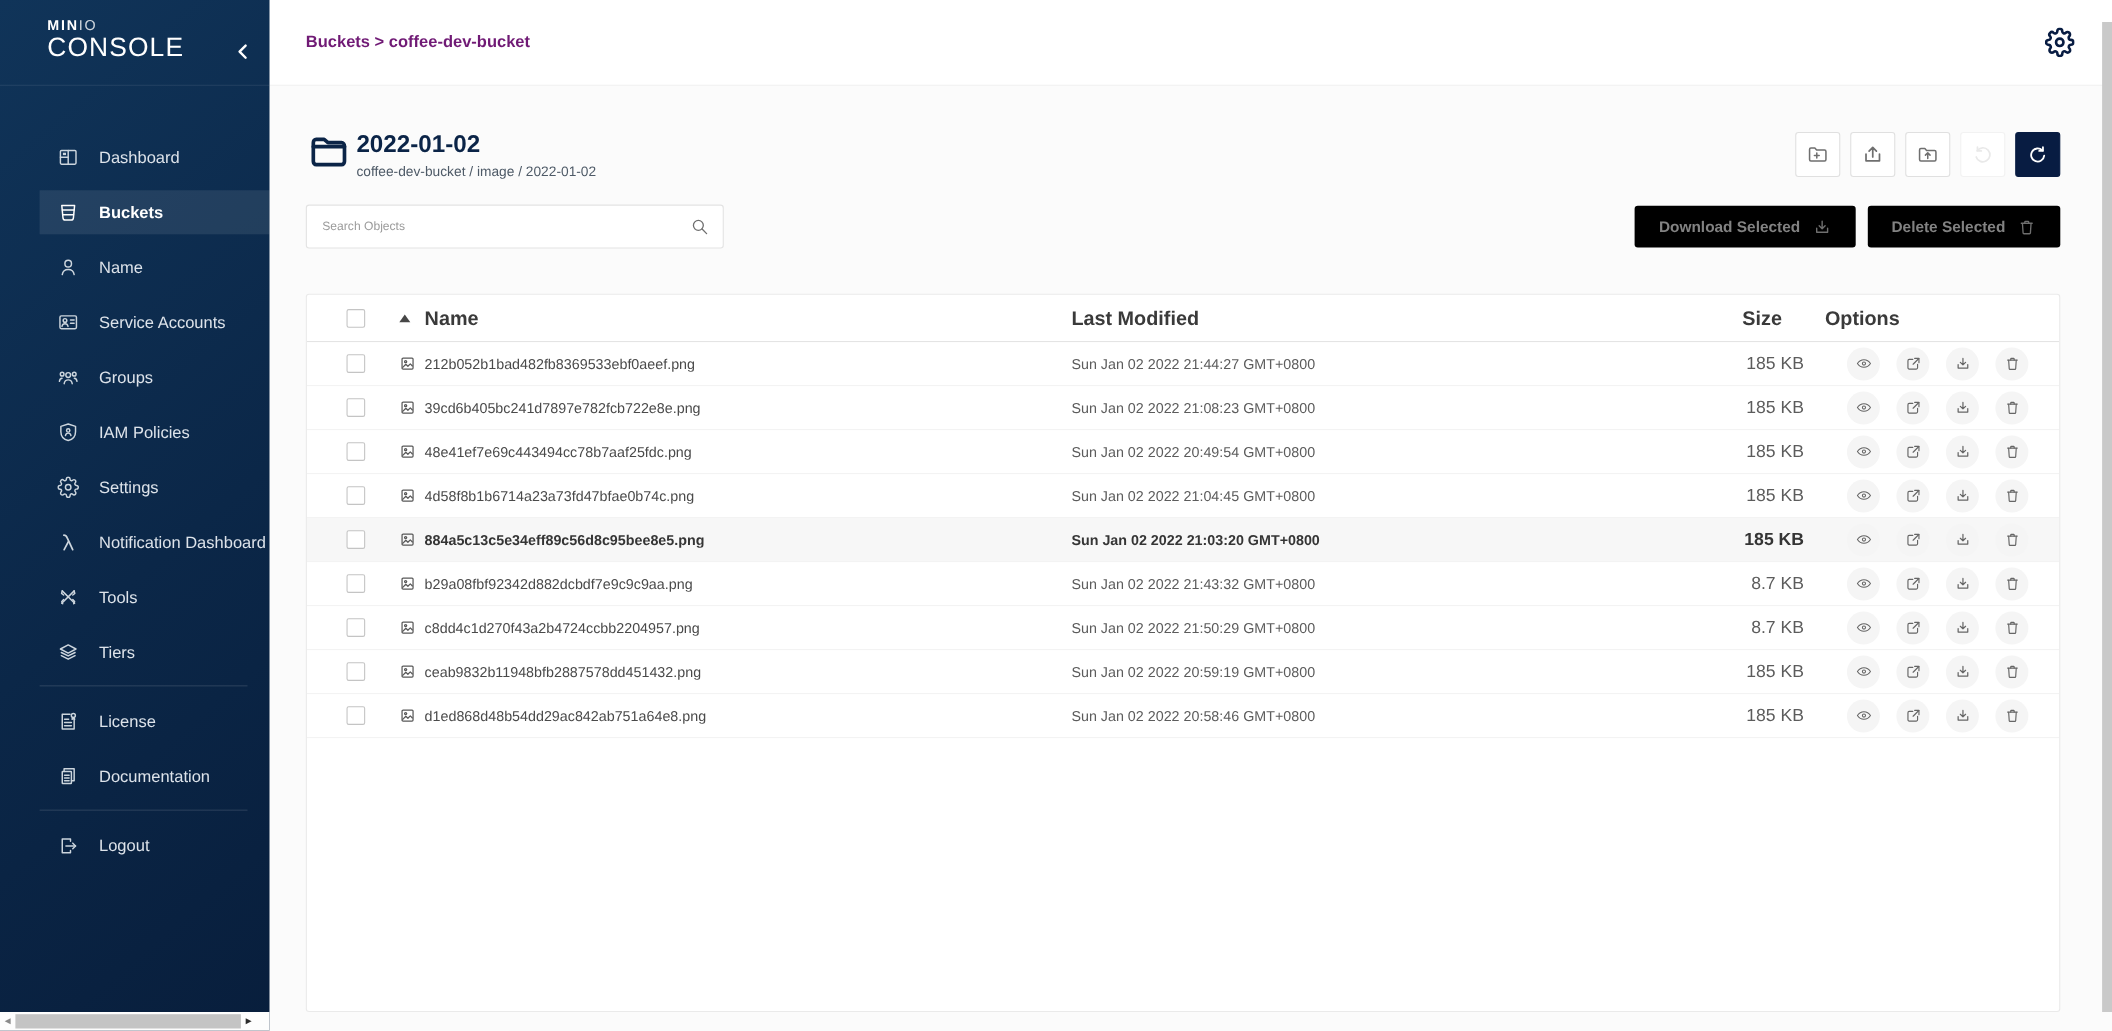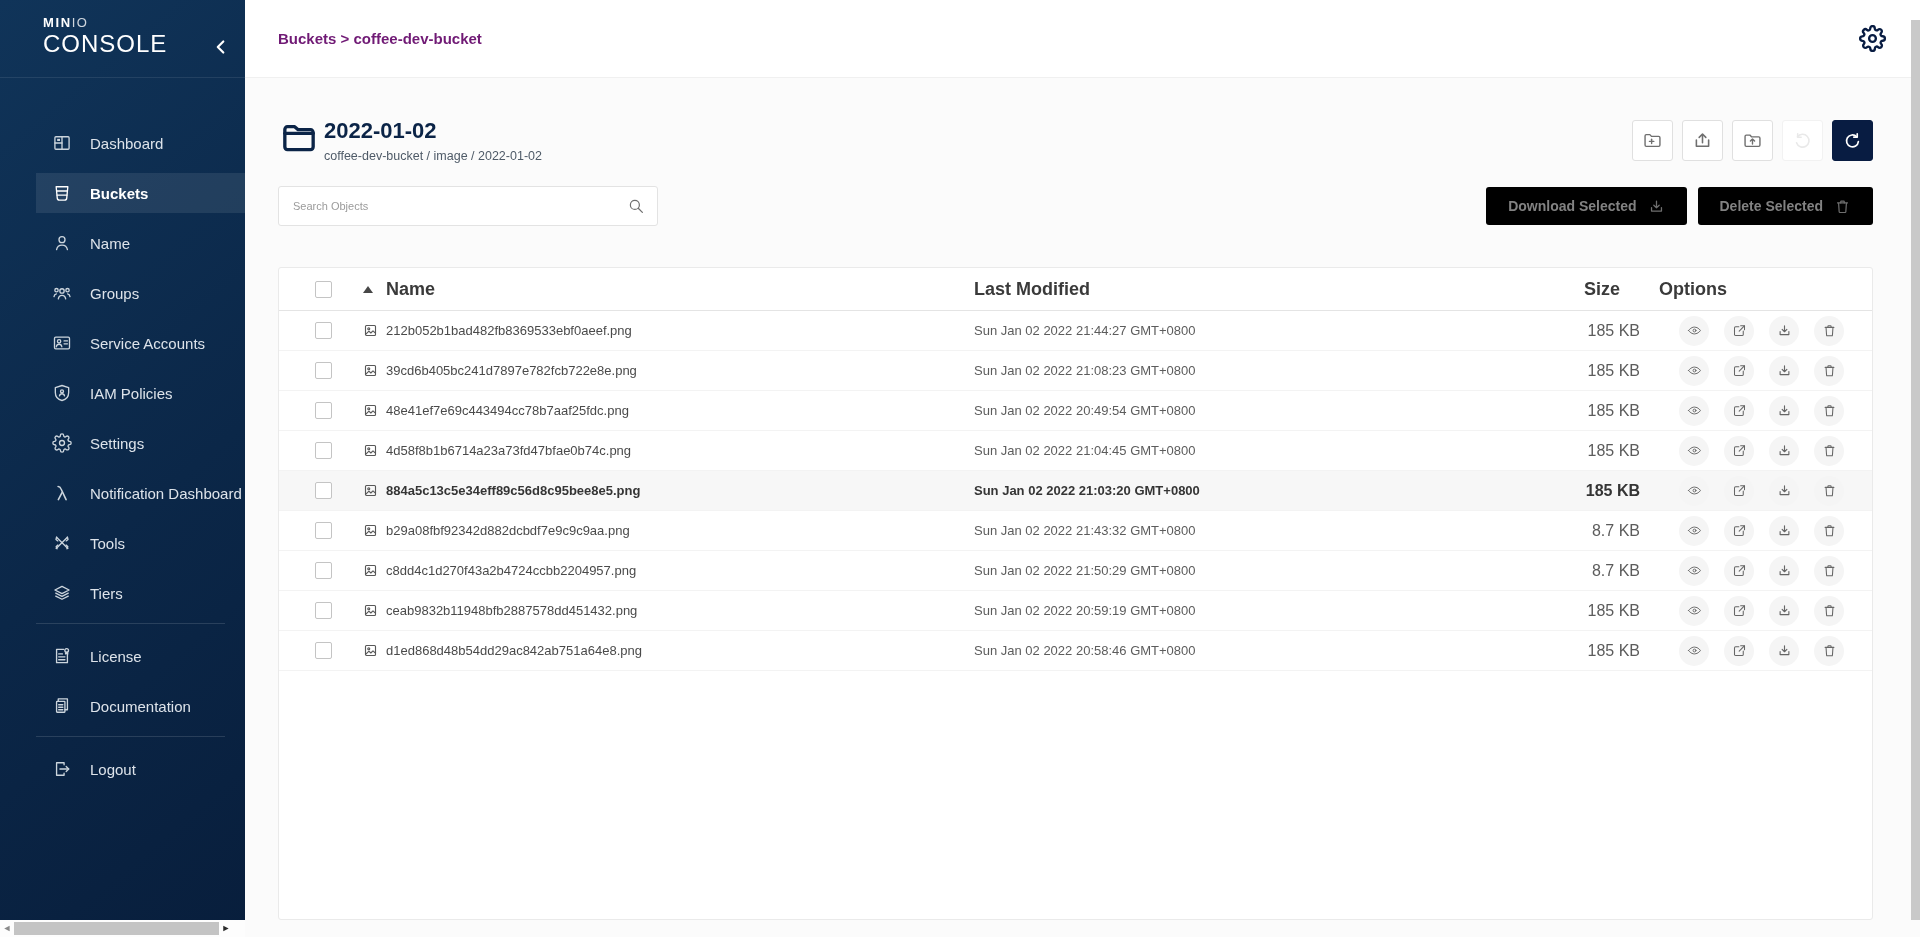--- a/index.html
+++ b/index.html
@@ -154,41 +154,41 @@
           <svg class="si" viewBox="0 0 24 24">
             <circle cx="12" cy="8" r="3.6"></circle>
             <path d="M5.5 20c.6-3.6 3.2-5.5 6.5-5.5s5.9 1.9 6.5 5.5"></path>
           </svg>
         </span>
         <span>Name</span>
       </div>
       <div class="nav-item">
         <span class="nav-icon ico">
           <svg class="si" viewBox="0 0 24 24">
+            <rect x="3" y="5" width="18" height="14" rx="1.5"></rect>
+            <circle cx="8.5" cy="10" r="2"></circle>
+            <path d="M5.2 16.5c.3-1.9 1.6-3 3.3-3s3 1.1 3.3 3"></path>
+            <line x1="14.5" y1="9.5" x2="18.5" y2="9.5"></line>
+            <line x1="14.5" y1="13" x2="18.5" y2="13"></line>
+          </svg>
+        </span>
+        <span>Service Accounts</span>
+      </div>
+      <div class="nav-item">
+        <span class="nav-icon ico">
+          <svg class="si" viewBox="0 0 24 24">
             <circle cx="12" cy="9.5" r="2.6"></circle>
             <path d="M7.6 19c.4-2.6 2-4.2 4.4-4.2s4 1.6 4.4 4.2"></path>
             <circle cx="5.4" cy="8.6" r="2"></circle>
             <path d="M2.4 16.4c.3-2 1.4-3.1 2.9-3.3"></path>
             <circle cx="18.6" cy="8.6" r="2"></circle>
             <path d="M21.6 16.4c-.3-2-1.4-3.1-2.9-3.3"></path>
           </svg>
         </span>
         <span>Groups</span>
-      </div>
-      <div class="nav-item">
-        <span class="nav-icon ico">
-          <svg class="si" viewBox="0 0 24 24">
-            <rect x="3" y="5" width="18" height="14" rx="1.5"></rect>
-            <circle cx="8.5" cy="10" r="2"></circle>
-            <path d="M5.2 16.5c.3-1.9 1.6-3 3.3-3s3 1.1 3.3 3"></path>
-            <line x1="14.5" y1="9.5" x2="18.5" y2="9.5"></line>
-            <line x1="14.5" y1="13" x2="18.5" y2="13"></line>
-          </svg>
-        </span>
-        <span>Service Accounts</span>
       </div>
       <div class="nav-item">
         <span class="nav-icon ico">
           <svg class="si" viewBox="0 0 24 24">
             <path d="M12 3l8 2.5v6c0 5-3.5 8.5-8 9.5-4.5-1-8-4.5-8-9.5v-6L12 3z"></path>
             <circle cx="12" cy="10" r="1.8"></circle>
             <path d="M9 15.5c.3-1.7 1.4-2.6 3-2.6s2.7.9 3 2.6"></path>
           </svg>
         </span>
         <span>IAM Policies</span>

